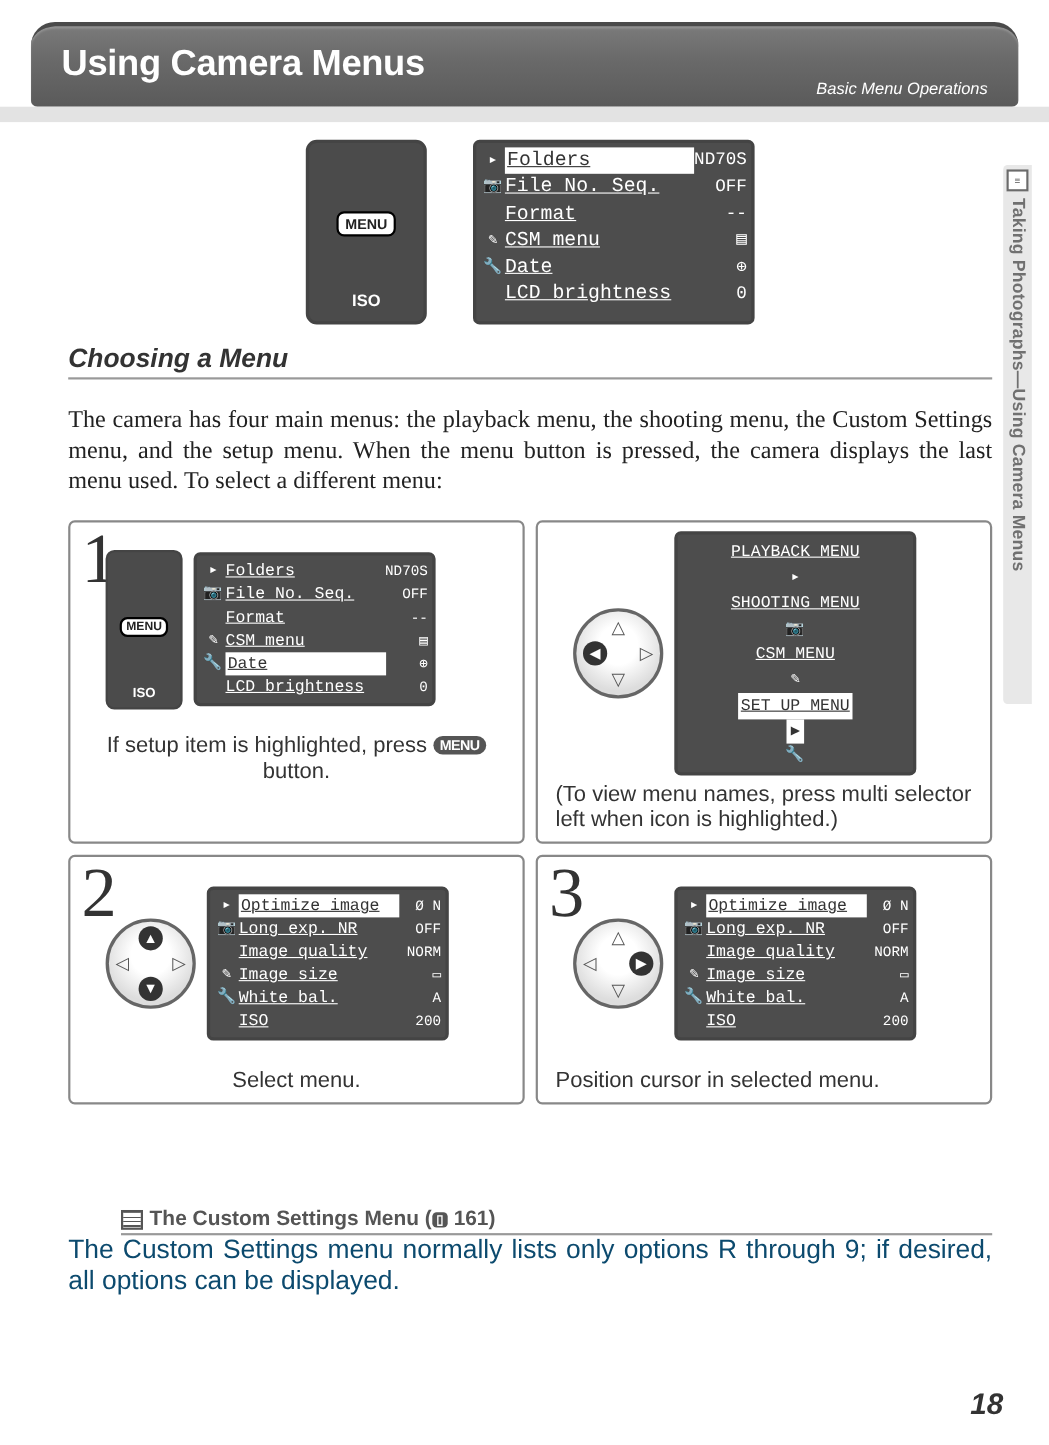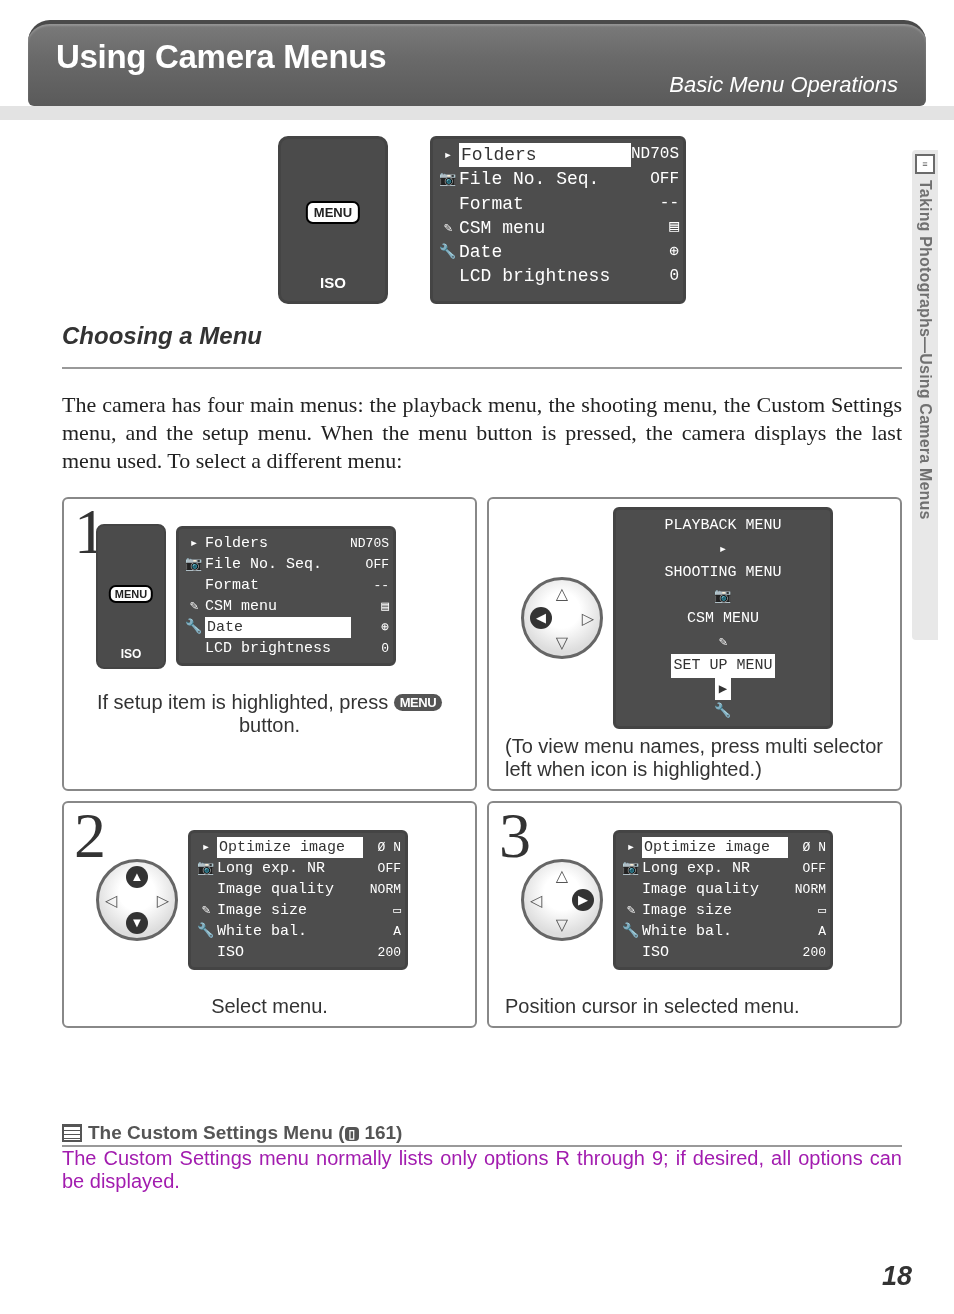--- a/index.html
+++ b/index.html
@@ -26,21 +26,21 @@
     color: #fff;
     font-weight: 800;
     font-size: 33px;
     letter-spacing: -0.3px;
     margin: 0;
   }
   .header-sub {
     color: #fff;
     text-align: right;
     font-style: italic;
-    font-size: 22px;
+    font-size: 15px;
     margin-top: -4px;
   }
   .gray-underbar {
     height: 14px;
     background: #e3e3e3;
     margin: 0 0 6px 0;
   }
   .side-tab {
     position: absolute;
     right: 16px;
@@ -132,32 +132,32 @@
     font-family: "Consolas", "Courier New", monospace;
     color: #fff;
   }
   .lcd-row {
     display: flex;
     align-items: center;
     font-size: 18px;
     line-height: 1.35;
     justify-content: space-between;
   }
-  .lcd-row .label { flex: 1; }
+  .lcd-row .label { flex: 1; text-decoration: underline; }
   .lcd-row .val { text-align: right; min-width: 46px; font-size: 16px; }
   .lcd-icon-col { width: 22px; display: inline-block; text-align:center; font-size:14px; }
   .lcd-highlight { background: #fff; color:#333; padding: 0 2px; }
   .lcd-row.selected .label { background:#fff; color:#333; padding:0 2px; }
   .section-h {
     font-style: italic;
     font-weight: 700;
     font-size: 24px;
     color: #333;
     border-bottom: 2px solid #999;
-    padding-bottom: 17px;
+    padding-bottom: 2px;
     margin-bottom: 4px;
   }
   .body-p {
     font-size: 22px;
     line-height: 1.28;
     text-align: justify;
     font-family: Liberation Serif, serif;
   }
   .steps-grid {
     display: grid;
@@ -241,32 +241,33 @@
   }
   .footnote-head {
     font-weight: 700;
     font-size: 19px;
     color: #555;
     border-bottom: 2px solid #999;
     padding-bottom: 1px;
     display: flex;
     align-items: center;
     gap: 6px;
+    margin-left: 48px;
   }
   .footnote-head .doc-icon {
     display: inline-block;
     width: 20px;
     height: 18px;
     border: 2px solid #555;
     background: repeating-linear-gradient(#555 0, #555 1px, #fff 1px, #fff 4px);
   }
   .footnote-body {
-    font-size: 20px;
+    font-size: 24px;
     text-align: justify;
-    color: #a21caf;
+    color: #0c4a6e;
   }
   .page-num {
     position: absolute;
     right: 42px;
     bottom: 22px;
     font-style: italic;
     font-weight: 700;
     font-size: 27px;
     color: #333;
   }

